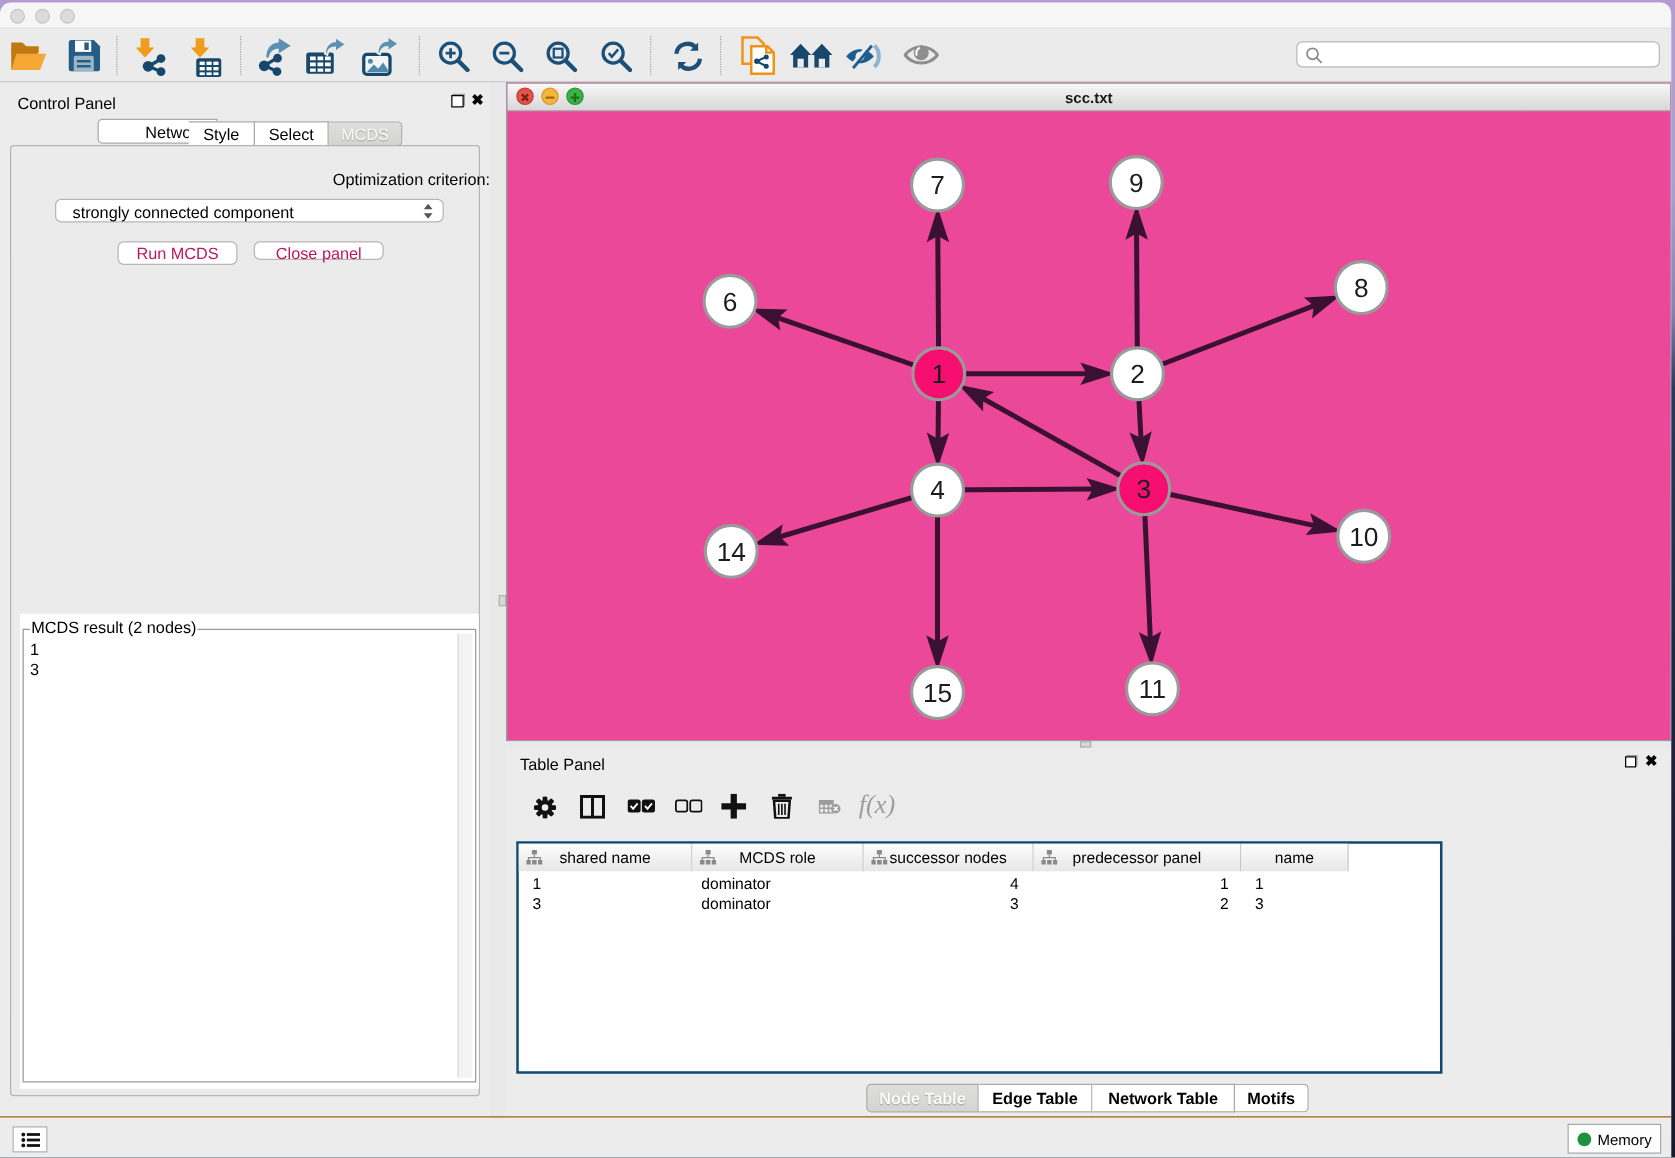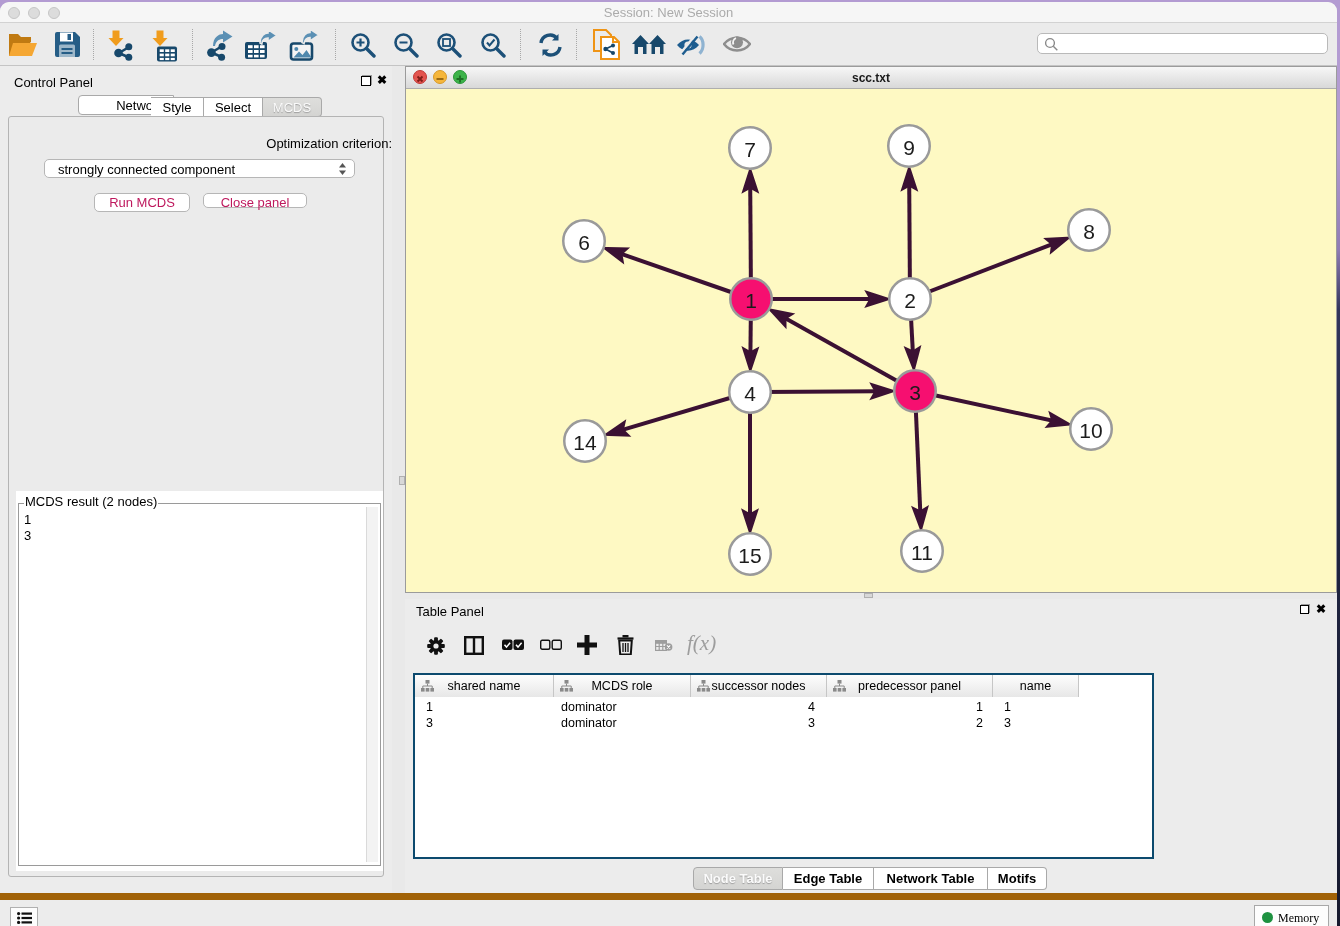--- a/index.html
+++ b/index.html
@@ -18,42 +18,41 @@
 #search { position:absolute; left:1037px; top:10px; width:291px; height:21px; background:#fff; border:1px solid #b9b9b9; border-radius:5px; }
 
 #cpanel { position:absolute; left:0; top:64px; width:392px; height:827px; background:#ececec; }
 .phead { font-size:13px; color:#000; }
 .sqico { position:absolute; width:10px; height:10px; border:1.5px solid #000; background:#fff; box-shadow:1px -1px 0 #9a9a9a; }
 .xico { position:absolute; font-size:12px; font-weight:bold; color:#000; }
 .tab { position:absolute; top:0; height:20px; background:#fff; border:1px solid #a9a9a9; border-left:none; font-size:13px; text-align:center; line-height:19px; color:#000; }
 .tabsel { background:linear-gradient(#dededc,#d4d4d2); color:#fbfbfb; text-shadow:0 1px 1px rgba(150,150,150,0.9); }
 .btn { position:absolute; background:#fff; border:1px solid #b6b6b6; border-radius:5px; font-size:13px; text-align:center; color:#be185d; }
 
-#netwin { position:absolute; left:405px; top:64px; width:932px; height:527px; border:1px solid #9b9b9b; background:#fef9c3; }
+#netwin { position:absolute; left:405px; top:64px; width:932px; height:527px; border:1px solid #9b9b9b; background:#ec4899; }
 #nettitle { position:absolute; left:0; top:0; width:100%; height:22px; background:linear-gradient(#f7f7f7,#d8d8d8); border-bottom:1px solid #aeaeae; }
 #nettitle .ttl { position:absolute; width:100%; text-align:center; top:4px; font-size:12px; font-weight:bold; color:#1a1a1a; }
 .tl { position:absolute; top:3px; width:14px; height:14px; border-radius:50%; text-align:center; }
 
 #tpanel { position:absolute; left:405px; top:597px; width:932px; height:294px; background:#ececec; }
 #ttable { position:absolute; left:8px; top:74px; width:741px; height:186px; background:#fff; border:2px solid #0c4a6e; }
 .thcell { position:absolute; top:0; height:22px; background:linear-gradient(#fdfdfd,#e7e7e7); border-right:1px solid #c6c6c6; font-size:12.5px; color:#000; text-align:center; line-height:22px; }
 .trow { position:absolute; font-size:12.5px; color:#000; height:16px; line-height:16px; }
 .btab { position:absolute; top:0; height:23px; background:#fff; border:1px solid #a9a9a9; border-left:none; font-size:13px; font-weight:bold; text-align:center; line-height:22px; color:#000; }
 .btab.tabsel { background:linear-gradient(#dededc,#d4d4d2); color:#fbfbfb; text-shadow:0 1px 1px rgba(150,150,150,0.9); }
 
-#statusbar { position:absolute; left:0; top:891px; width:100%; height:33px; background:#ececec; border-top:7px solid #a16207;font-family:Liberation Serif, serif; }
+#statusbar { position:absolute; left:0; top:891px; width:100%; height:33px; background:#ececec; border-top:1px solid #a16207; }
 </style>
 </head>
 <body>
 <div id="win">
 <div id="titlebar">
   <div class="dot" style="left:8px;"></div>
   <div class="dot" style="left:28px;"></div>
   <div class="dot" style="left:48px;"></div>
-  <div class="ttl">Session: New Session</div>
 </div>
 <div id="toolbar">
 
   <svg style="left:7px;top:8px;" width="32" height="28" viewBox="0 0 32 28">
     <path d="M2 3 h9 l3 3 h10 v5 h-22 z" fill="#c07a12"></path>
     <path d="M2 25 L2 8 h6 l2 2 h14 l-6 15 z" fill="#c07a12"></path>
     <path d="M6 12 h24 l-5 13 h-23 z" fill="#f5a733"></path>
   </svg>
 
   <svg style="left:54px;top:8px;" width="27" height="27" viewBox="0 0 27 27">

